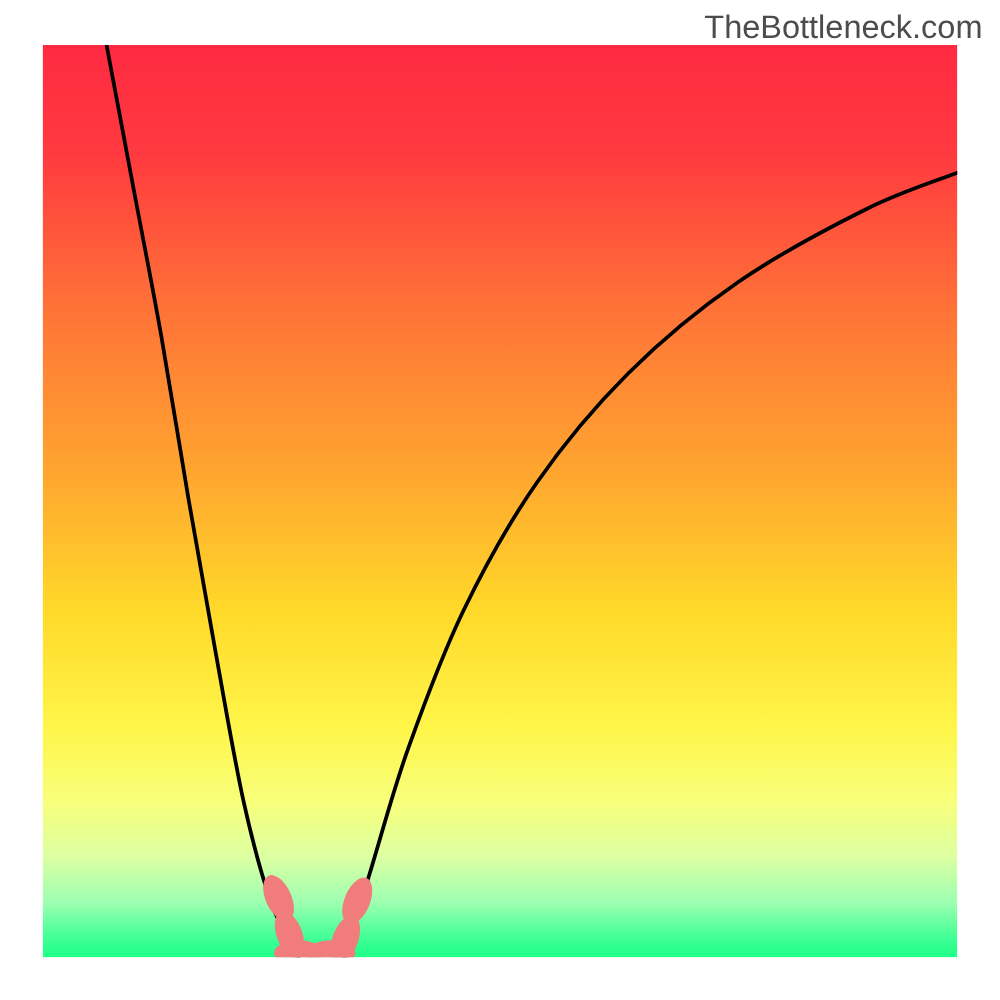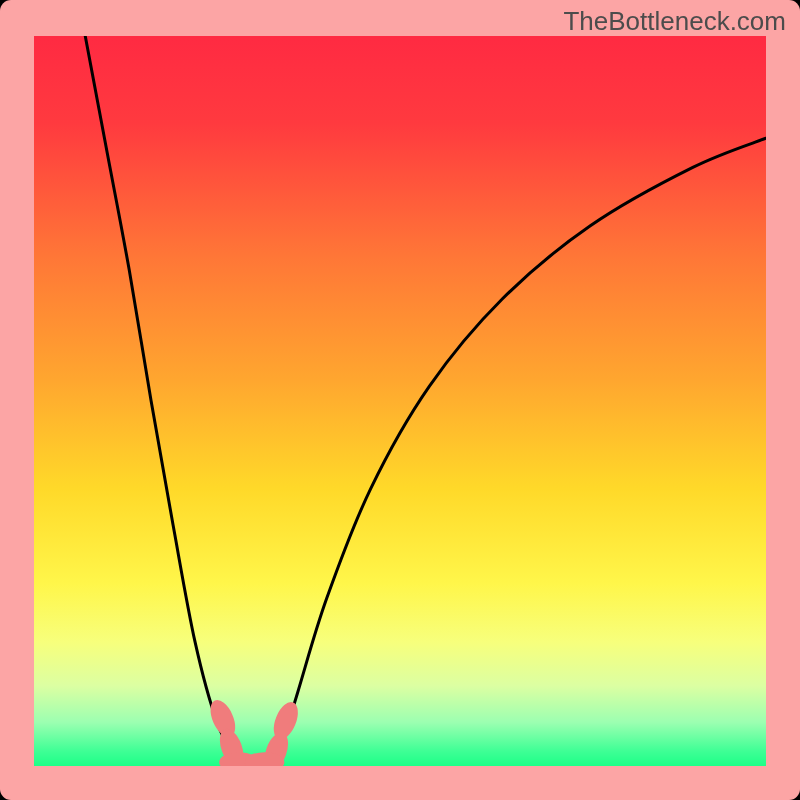--- a/index.html
+++ b/index.html
@@ -9,22 +9,21 @@
     height: 800px;
     background: #000;
     overflow: hidden;
   }
   .frame {
     position: absolute;
     left: 0;
     top: 0;
     width: 800px;
     height: 800px;
-    background: #fca5a5;
-    border-radius: 11px;
+    background: #ffffff;
   }
   .plot-area {
     position: absolute;
     left: 34px;
     top: 36px;
     width: 732px;
     height: 730px;
     overflow: hidden;
   }
   .plot-area svg {

